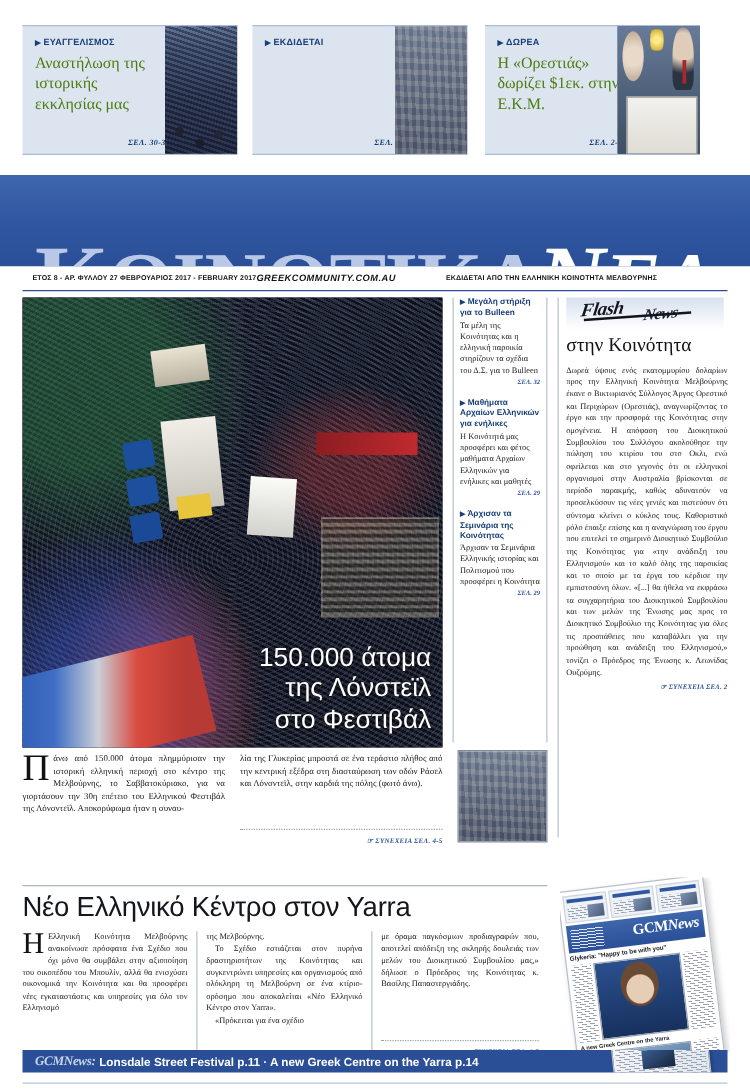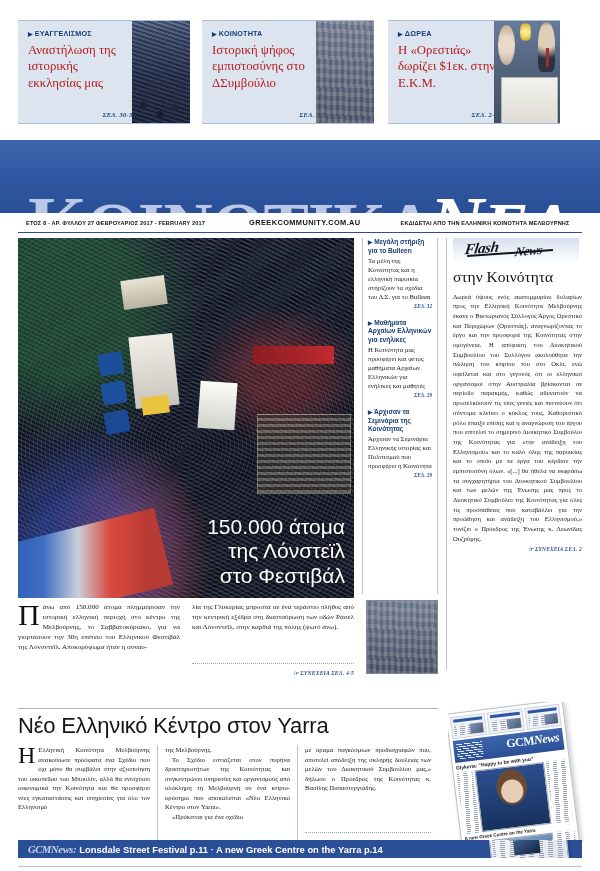--- a/index.html
+++ b/index.html
@@ -28,21 +28,21 @@
   .teaser.t3 { left:388px; width:172px; }
   .teaser-text { padding:8px 8px 0 10px; width:120px; }
   .kicker {
     font-family:"Liberation Sans", sans-serif;
     font-size:7.2px; font-weight:bold; color:#173e77;
     letter-spacing:.2px; margin-bottom:4px; white-space:nowrap;
   }
   .kicker .arw { font-size:6px; margin-right:2px; }
   .teaser-head {
     font-family:"Liberation Serif", serif;
-    font-size:12.8px; color:#b91c1c; line-height:1.28;
+    font-size:12.8px; color:#4d7c0f; line-height:1.28;
   }
   .teaser-page {
     position:absolute; right:54px; bottom:5px;
     font-family:"Liberation Serif", serif;
     font-size:6.4px; font-style:italic; font-weight:bold; color:#173e77;
     letter-spacing:.3px;
   }
   .teaser-photo {
     position:absolute; right:0; top:-8px; width:58px; height:118px;
     overflow:hidden; background:#42536b;
@@ -122,21 +122,21 @@
     position:absolute; left:18px; top:213px; width:564px; height:20px;
     border-bottom:1.5px solid #2a4f97;
     display:flex; align-items:center;
   }
   .info-bar span {
     font-family:"Liberation Sans", sans-serif;
     font-size:5.6px; font-weight:bold; color:#131313;
     letter-spacing:.15px; white-space:nowrap;
   }
   .ib1 { margin-left:8px; }
-  .ib2 { margin-left:44px; font-size:7.4px !important; letter-spacing:.4px !important; }
+  .ib2 { font-size:7.4px !important; letter-spacing:.4px !important;font-style:italic; }
   .ib3 { margin-left:40px; }
 
   
   .main { position:absolute; left:0; top:236px; width:600px; height:602px; }
 
   
   .lead { position:absolute; left:18px; top:2px; width:336px; }
   .lead-photo {
     position:relative; width:336px; height:360px; overflow:hidden;
     background:#0b0f1a;
@@ -414,22 +414,21 @@
         <div class="teaser-head">Αναστήλωση της ιστορικής εκκλησίας μας</div>
       </div>
       <div class="teaser-page">ΣΕΛ. 30-31</div>
       <div class="teaser-photo">
         <div class="ph-crowd1"></div>
       </div>
     </div>
 
     <div class="teaser t2">
       <div class="teaser-text">
-        <div class="kicker"><span class="arw">▶</span><span>ΚΟΙΝΟΤΗΤΑ</span></div>
-        <div class="teaser-head">Ιστορική ψήφος εμπιστοσύνης στο ΔΣυμβούλιο</div>
+        <div class="kicker"><span class="arw">▶</span><span>ΕΚΔΙΔΕΤΑΙ</span></div>
       </div>
       <div class="teaser-page">ΣΕΛ. 8</div>
       <div class="teaser-photo">
         <div class="ph-audience"></div>
       </div>
     </div>
 
     <div class="teaser t3">
       <div class="teaser-text">
         <div class="kicker"><span class="arw">▶</span><span>ΔΩΡΕΑ</span></div>

